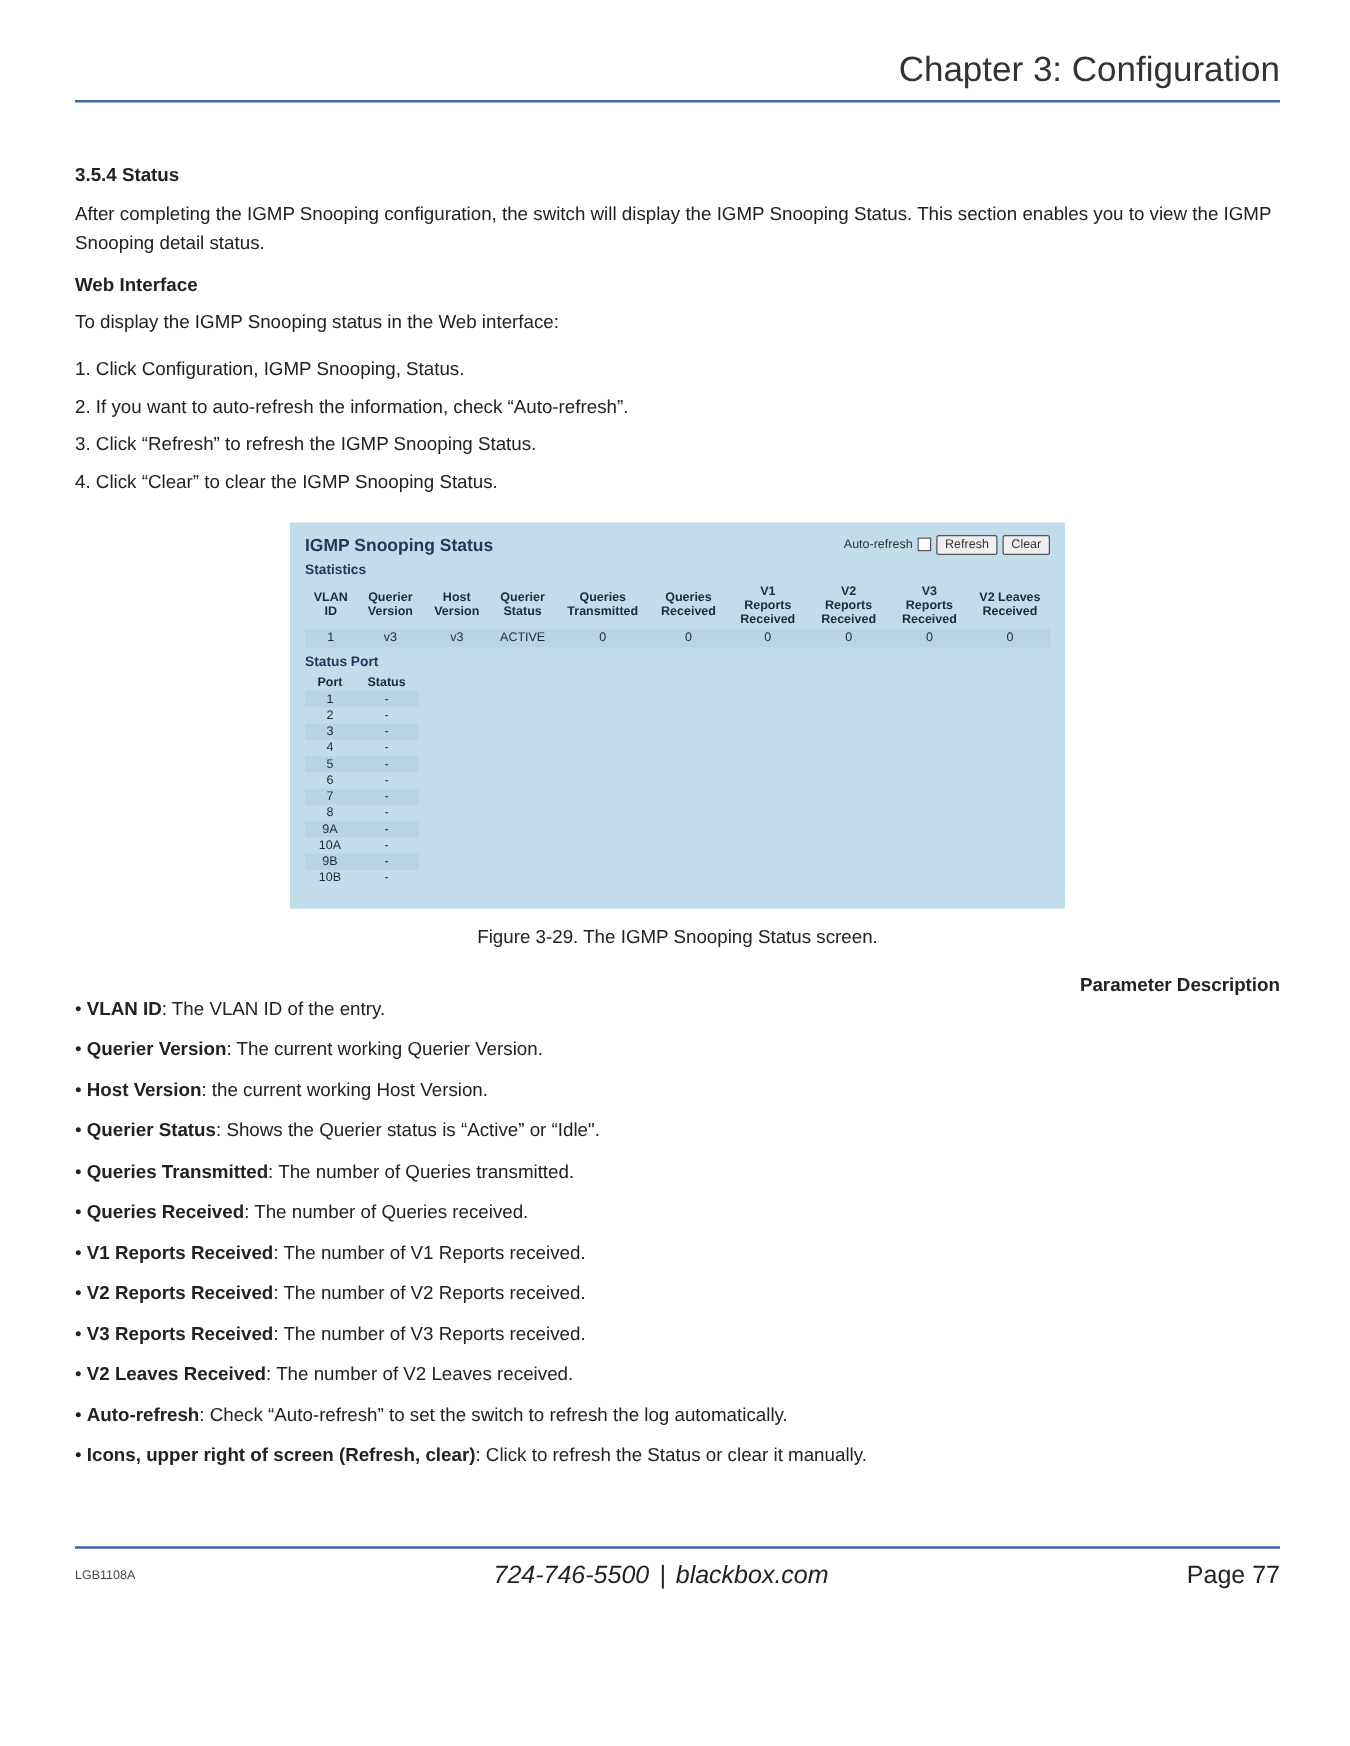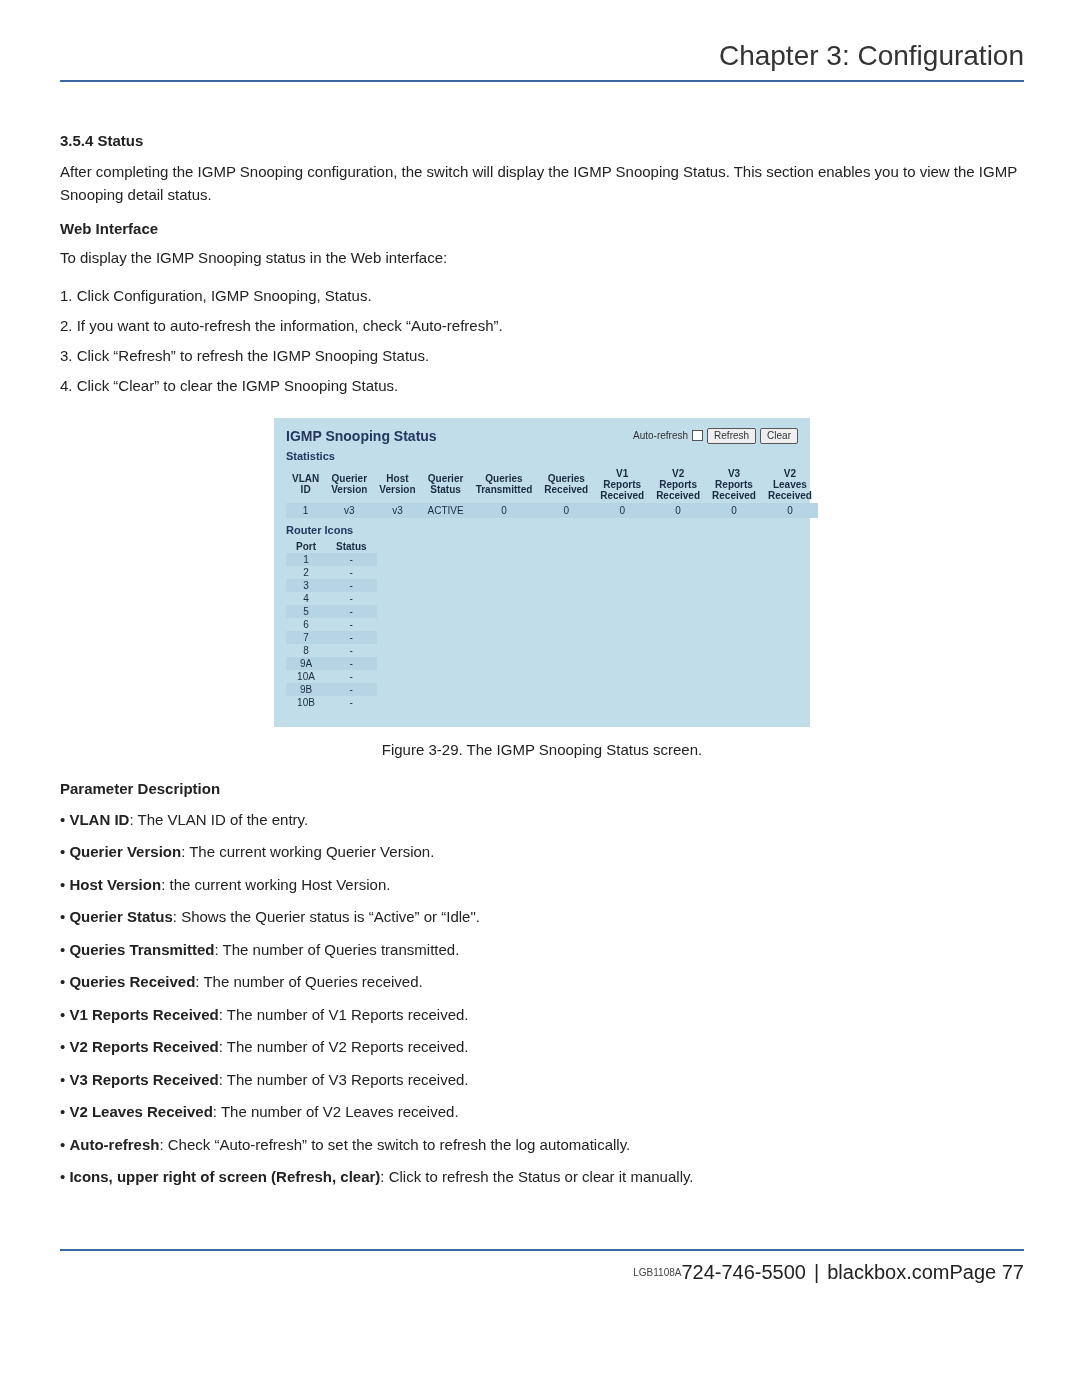--- a/index.html
+++ b/index.html
@@ -37,21 +37,21 @@
     font-size: 15px;
     margin-bottom: 10px;
   }
   .step {
     font-size: 15px;
     line-height: 1.6;
     margin-bottom: 6px;
   }
   .steps { margin-bottom: 20px; }
   .screenshot-panel {
-    width: 536px;
+    width: 620px;
     margin: 20px auto 10px auto;
     background: #c2ddea;
     padding: 10px 12px 18px 12px;
     font-family: Arial, sans-serif;
     position: relative;
   }
   .panel-header {
     display: flex;
     justify-content: space-between;
     align-items: center;
@@ -112,45 +112,47 @@
   .rport-table tr:nth-child(even) td { background: #b6d4e3; }
   .rport-table tr:nth-child(odd) td { background: #c2ddea; }
   .caption {
     text-align: center;
     font-size: 15px;
     margin: 14px 0 22px 0;
   }
   .param-heading {
     font-weight: 600;
     font-size: 15px;
-    margin-bottom: 12px;
+    margin-bottom: 0;
+    text-align: right;
   }
   .param-list { list-style: none; }
   .param-list li {
     font-size: 15px;
     line-height: 1.5;
     margin-bottom: 10px;
   }
   .param-list li::before {
     content: "• ";
   }
   .param-list b { font-weight: 600; }
   .footer {
     border-top: 2px solid #3a6aa5;
     margin-top: 60px;
     padding-top: 10px;
     display: flex;
-    justify-content: flex-end;
+    justify-content: space-between;
     align-items: center;
     font-size: 13px;
   }
   .footer .model { font-size: 10px; color: #444; }
   .footer .center {
     font-size: 20px;
     font-weight: 400;
+    font-style: italic;
   }
   .footer .center .bar { margin: 0 8px; font-weight: 300; }
   .footer .pagenum { font-size: 20px; }
 </style>
 </head>
 <body>
 
 <div class="page">
   <div class="chapter-title">Chapter 3: Configuration</div>
 
@@ -201,21 +203,21 @@
         <td>0</td>
         <td>0</td>
         <td>0</td>
         <td>0</td>
         <td>0</td>
         <td>0</td>
       </tr>
     </tbody>
       </table>
 
-    <div class="rport-title">Router Icons</div>
+    <div class="rport-title">Status Port</div>
     <table class="rport-table">
       <tbody>
           <tr>
         <th>Port</th>
         <th>Status</th>
       </tr>
       <tr>
             <td>1</td>
             <td>-</td>
           </tr>

